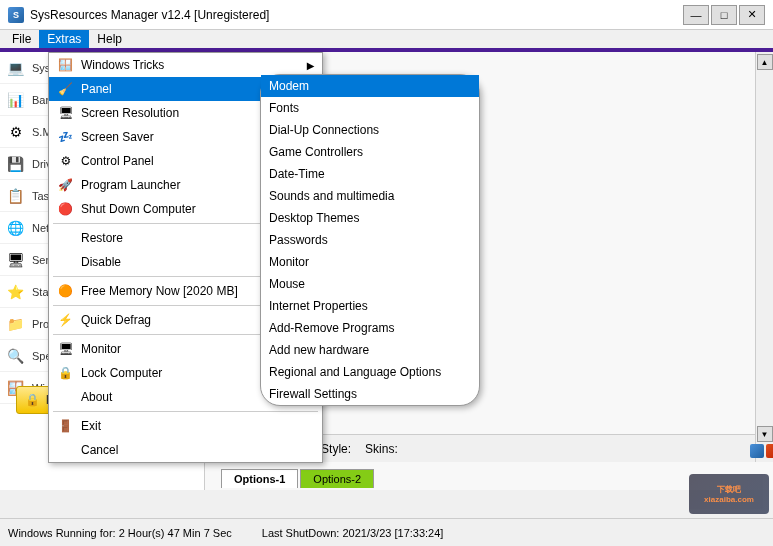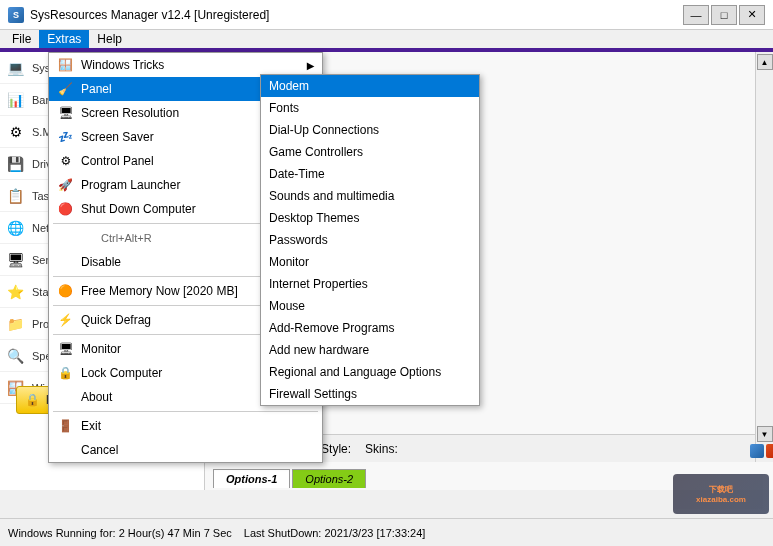--- a/index.html
+++ b/index.html
@@ -124,25 +124,24 @@
       flex: 1;
       background: #f8f8f8;
       padding: 8px;
       position: relative;
     }
 
     
     .tabs-row {
       position: absolute;
       bottom: 0;
-      left: 4px;
+      left: 12px;
       display: flex;
       gap: 2px;
       padding: 2px 4px;
-      font-style: italic;
     }
     .tab {
       padding: 3px 12px;
       background: #84cc16;
       border: 1px solid #999;
       border-bottom: none;
       cursor: pointer;
       font-size: 11px;
     }
     .tab.active {
@@ -266,21 +265,21 @@
 
     
     .watermark {
       position: absolute;
       bottom: 32px;
       right: 4px;
       opacity: 0.7;
       z-index: 1;
     }
     .watermark-img {
-      width: 96px;
+      width: 80px;
       height: 40px;
       background: linear-gradient(135deg, #1a1a2e, #16213e);
       border-radius: 4px;
       display: flex;
       align-items: center;
       justify-content: center;
       color: #ff6600;
       font-size: 9px;
       font-weight: bold;
     }
@@ -421,20 +420,21 @@
       <span class="menu-entry-label">Program Launcher</span>
     </div>
     <div class="menu-entry">
       <span class="menu-entry-icon">🔴</span>
       <span class="menu-entry-label">Shut Down Computer</span>
       <span class="menu-arrow">▶</span>
     </div>
     <div class="menu-separator"></div>
     <div class="menu-entry">
       <span class="menu-entry-icon"></span>
+      <span class="menu-entry-label">Restore</span>
       <span class="menu-entry-shortcut">Ctrl+Alt+R</span>
     </div>
     <div class="menu-entry">
       <span class="menu-entry-icon"></span>
       <span class="menu-entry-label">Disable</span>
     </div>
     <div class="menu-separator"></div>
     <div class="menu-entry">
       <span class="menu-entry-icon">🟠</span>
       <span class="menu-entry-label">Free Memory Now  [2020 MB]</span>
@@ -463,21 +463,21 @@
     <div class="menu-entry">
       <span class="menu-entry-icon">🚪</span>
       <span class="menu-entry-label">Exit</span>
     </div>
     <div class="menu-entry">
       <span class="menu-entry-icon"></span>
       <span class="menu-entry-label">Cancel</span>
     </div>
   </div>
 
-  <div class="clean-submenu" style="top:22px;">
+  <div class="clean-submenu" style="top:22px;border-radius:20px;">
     <div class="menu-entry highlighted">
       <span class="menu-entry-label">Modem</span>
     </div>
     <div class="menu-entry">
       <span class="menu-entry-label">Fonts</span>
     </div>
     <div class="menu-entry">
       <span class="menu-entry-label">Dial-Up Connections</span>
     </div>
     <div class="menu-entry">
@@ -492,42 +492,42 @@
     <div class="menu-entry">
       <span class="menu-entry-label">Desktop Themes</span>
     </div>
     <div class="menu-entry">
       <span class="menu-entry-label">Passwords</span>
     </div>
     <div class="menu-entry">
       <span class="menu-entry-label">Monitor</span>
     </div>
     <div class="menu-entry">
+      <span class="menu-entry-label">Mouse</span>
+    </div>
+    <div class="menu-entry">
       <span class="menu-entry-label">Internet Properties</span>
     </div>
     <div class="menu-entry">
-      <span class="menu-entry-label">Mouse</span>
-    </div>
-    <div class="menu-entry">
       <span class="menu-entry-label">Add-Remove Programs</span>
     </div>
     <div class="menu-entry">
       <span class="menu-entry-label">Add new hardware</span>
     </div>
     <div class="menu-entry">
       <span class="menu-entry-label">Regional and Language Options</span>
     </div>
     <div class="menu-entry">
       <span class="menu-entry-label">Firewall Settings</span>
     </div>
   </div>
 
 </div>
 
-<div class="bottom-bar" style="position:absolute; bottom:0; left:0; right:0; height:28px; background:#f0f0f0; border-top:1px solid #ccc; display:flex; align-items:center; padding:0 8px; gap:12px;">
+<div class="bottom-bar" style="position:absolute; bottom:0; left:0; right:0; height:28px; background:#f0f0f0; border-top:1px solid #ccc; display:flex; align-items:center; padding:0 8px; gap:30px;">
   <span>Windows Running for: 2 Hour(s) 47 Min 7 Sec</span>
   <span>Last ShutDown: 2021/3/23 [17:33:24]</span>
 </div>
 
 <div class="watermark">
   <div class="watermark-img">
     <span style="color:#ff6600; font-size:8px; font-weight:bold; text-align:center;">下载吧<br>xiazaiba.com</span>
   </div>
 </div>
 

